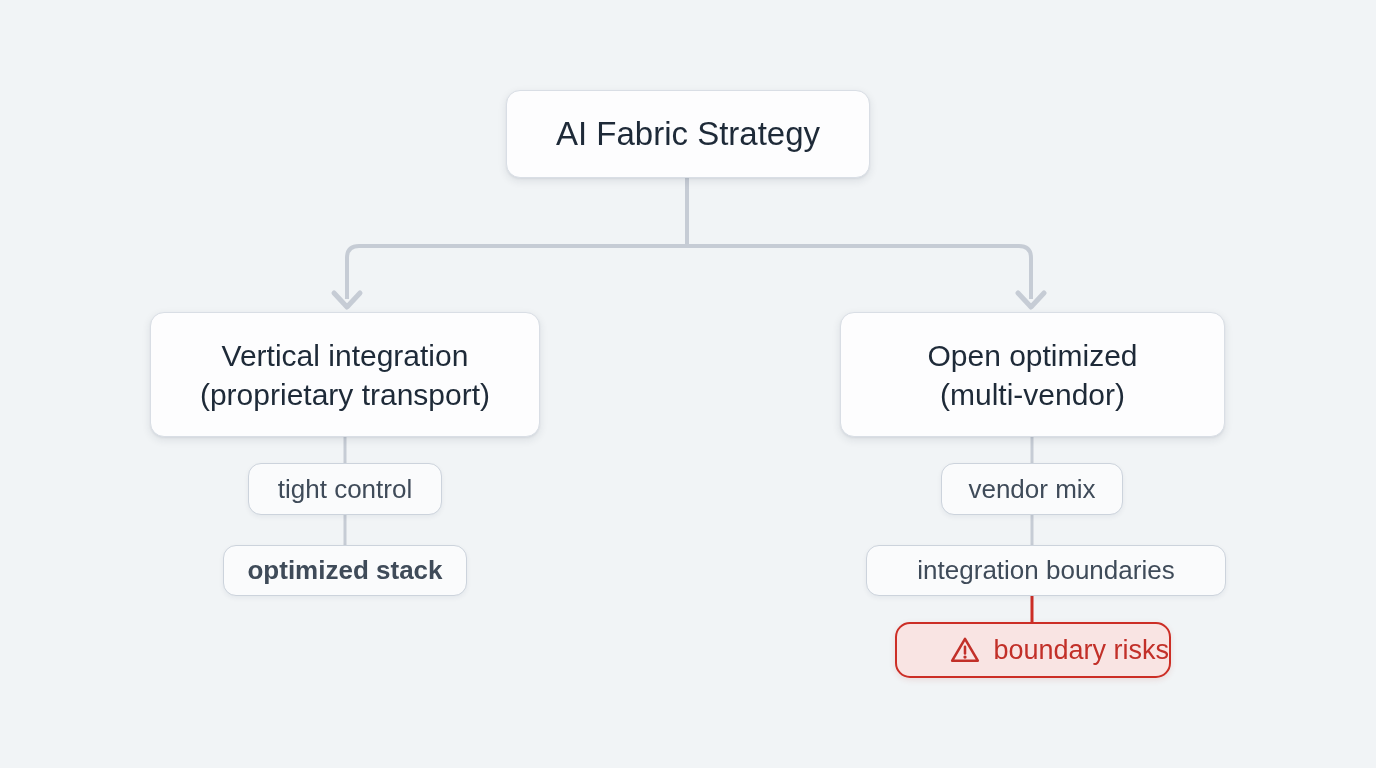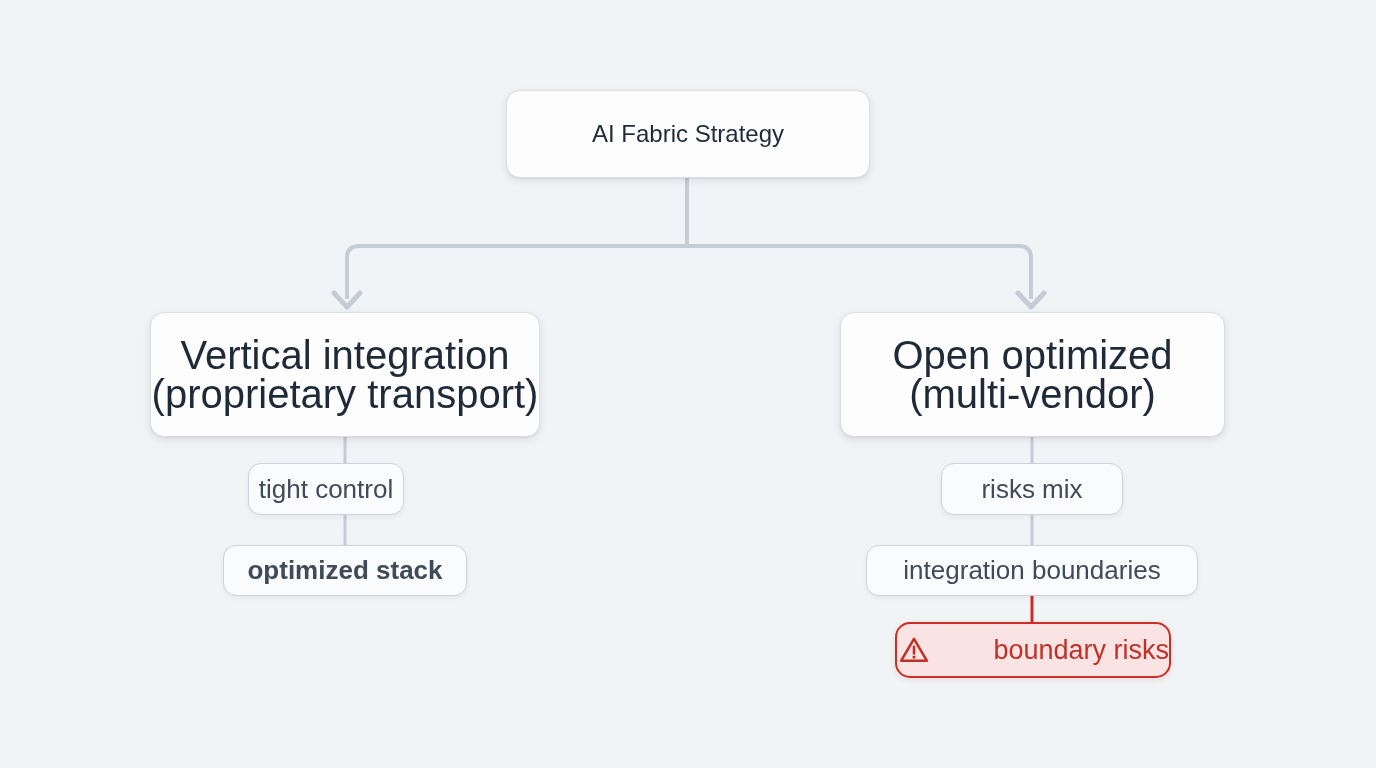--- a/index.html
+++ b/index.html
@@ -35,46 +35,46 @@
     display:flex;align-items:center;justify-content:center;
     text-align:center;
     background:var(--node-fill);
     border:1.5px solid var(--node-border);
     border-radius:14px;
     color:var(--node-text);
     box-shadow:0 3px 8px rgba(25,39,62,0.10), 0 1px 2px rgba(25,39,62,0.06);
     box-sizing:border-box;
   }
   .node .label{white-space:pre-line;}
-  .root-node{left:506px;top:90px;width:364px;height:88px;font-size:24px;font-weight:500;}
-  .branch-node{font-size:40px;line-height:39px;font-weight:500;}
+  .root-node{left:506px;top:90px;width:364px;height:88px;font-size:33px;font-weight:500;}
+  .branch-node{font-size:30px;line-height:39px;font-weight:500;}
   .branch-left{left:150px;top:312px;width:390px;height:125px;}
   .branch-right{left:840px;top:312px;width:385px;height:125px;}
 
   .pill{
     position:absolute;
     display:flex;align-items:center;justify-content:center;
     background:var(--pill-fill);
     border:1.5px solid var(--pill-border);
     border-radius:13px;
     color:var(--pill-text);
     font-size:26px;
     box-shadow:0 2px 5px rgba(25,39,62,0.06);
     box-sizing:border-box;
     text-align:center;
   }
-  .pill-tight-control{left:248px;top:463px;width:156px;height:52px;}
+  .pill-tight-control{left:248px;top:463px;width:194px;height:52px;}
   .pill-optimized-stack{left:223px;top:545px;width:244px;height:51px;font-weight:bold;}
   .pill-vendor-mix{left:941px;top:463px;width:182px;height:52px;}
-  .pill-integration-boundaries{left:866px;top:545px;width:332px;height:51px;}
+  .pill-integration-boundaries{left:866px;top:545px;width:360px;height:51px;}
 
   .risk-pill{
     position:absolute;
     left:895px;top:622px;width:276px;height:56px;
-    display:flex;align-items:center;justify-content:space-between;gap:11px;
+    display:flex;align-items:center;justify-content:flex-end;gap:11px;
     background:var(--risk-fill);
     border:2.5px solid var(--risk-border);
     border-radius:15px;
     color:var(--risk-text);
     font-size:27px;
     box-sizing:border-box;
     box-shadow:0 2px 6px rgba(180,40,35,0.12);
   }
   .warning-icon{display:inline-flex;color:var(--risk-text);}
 </style>
@@ -116,21 +116,21 @@
 
   <div class="pill pill-tight-control">
     <span class="label">tight control</span>
   </div>
 
   <div class="pill pill-optimized-stack">
     <span class="label">optimized stack</span>
   </div>
 
   <div class="pill pill-vendor-mix">
-    <span class="label">risks mix</span>
+    <span class="label">vendor mix</span>
   </div>
 
   <div class="pill pill-integration-boundaries">
     <span class="label">integration boundaries</span>
   </div>
 
   <div class="risk-pill">
     <span class="warning-icon">
       <svg width="34" height="32" viewBox="0 0 24 24" xmlns="http://www.w3.org/2000/svg">
         <path d="M12 3.6 L21.6 20 L2.4 20 Z" fill="none" stroke="currentColor" stroke-width="1.9" stroke-linejoin="round"></path>

